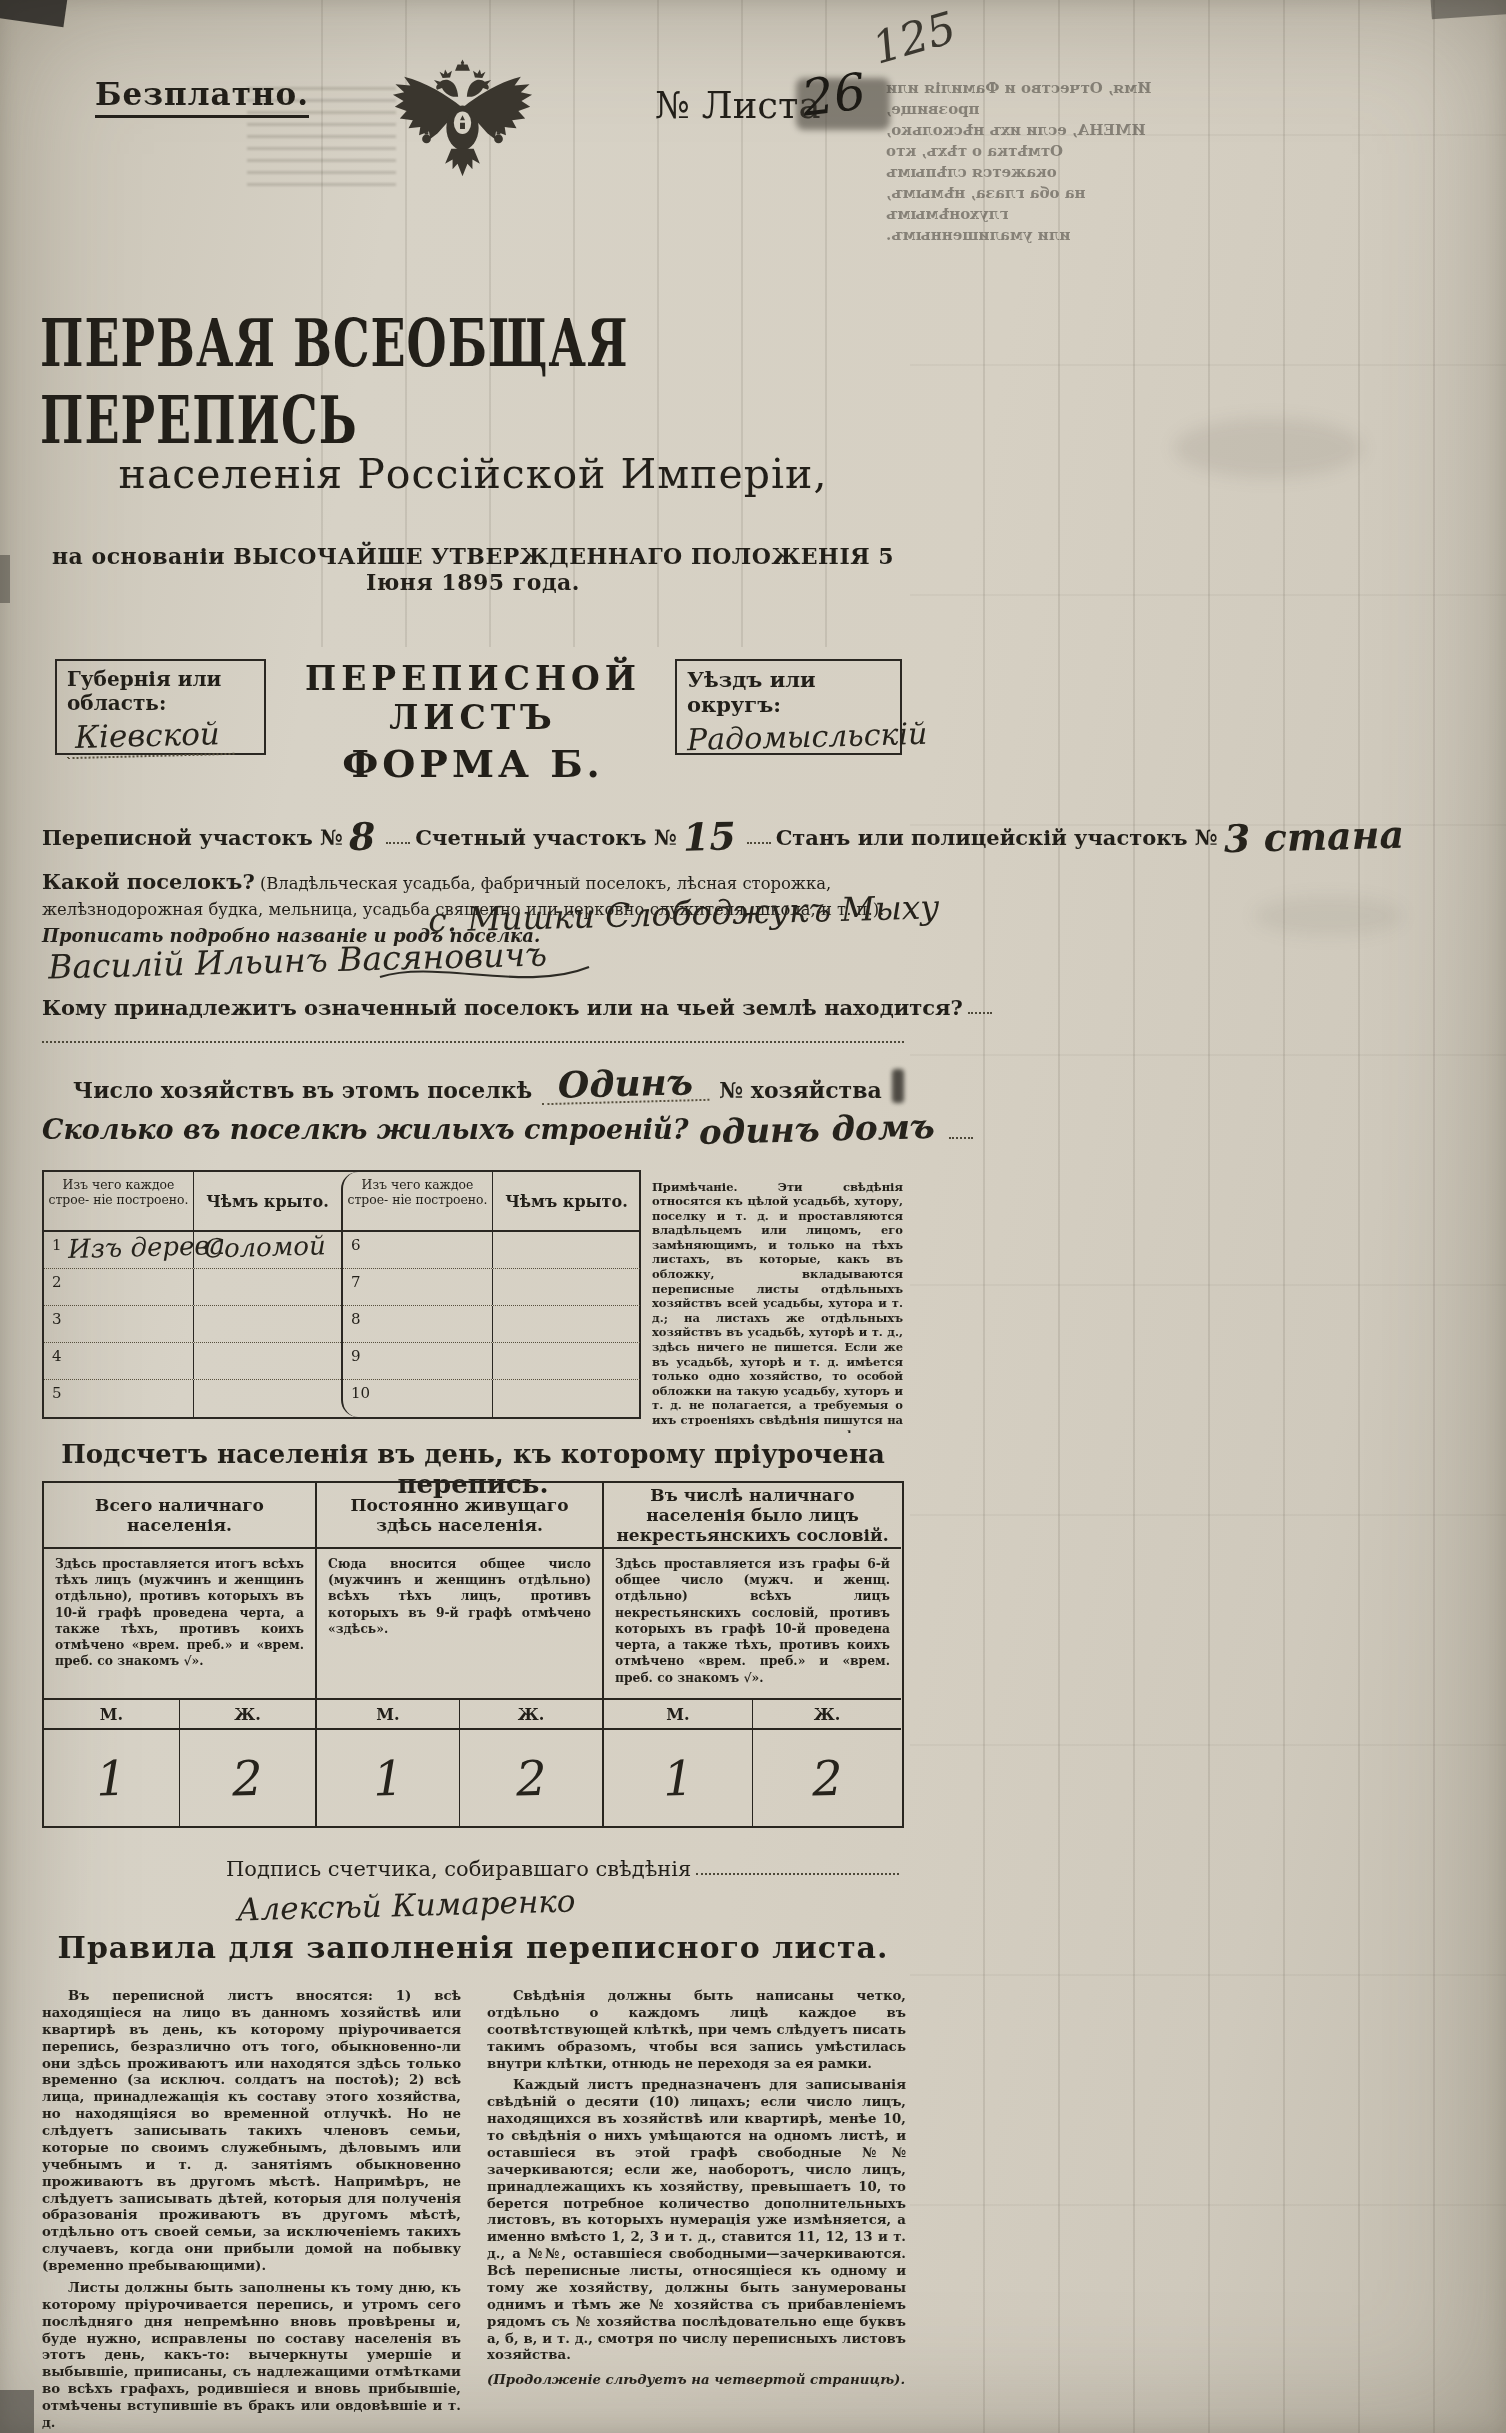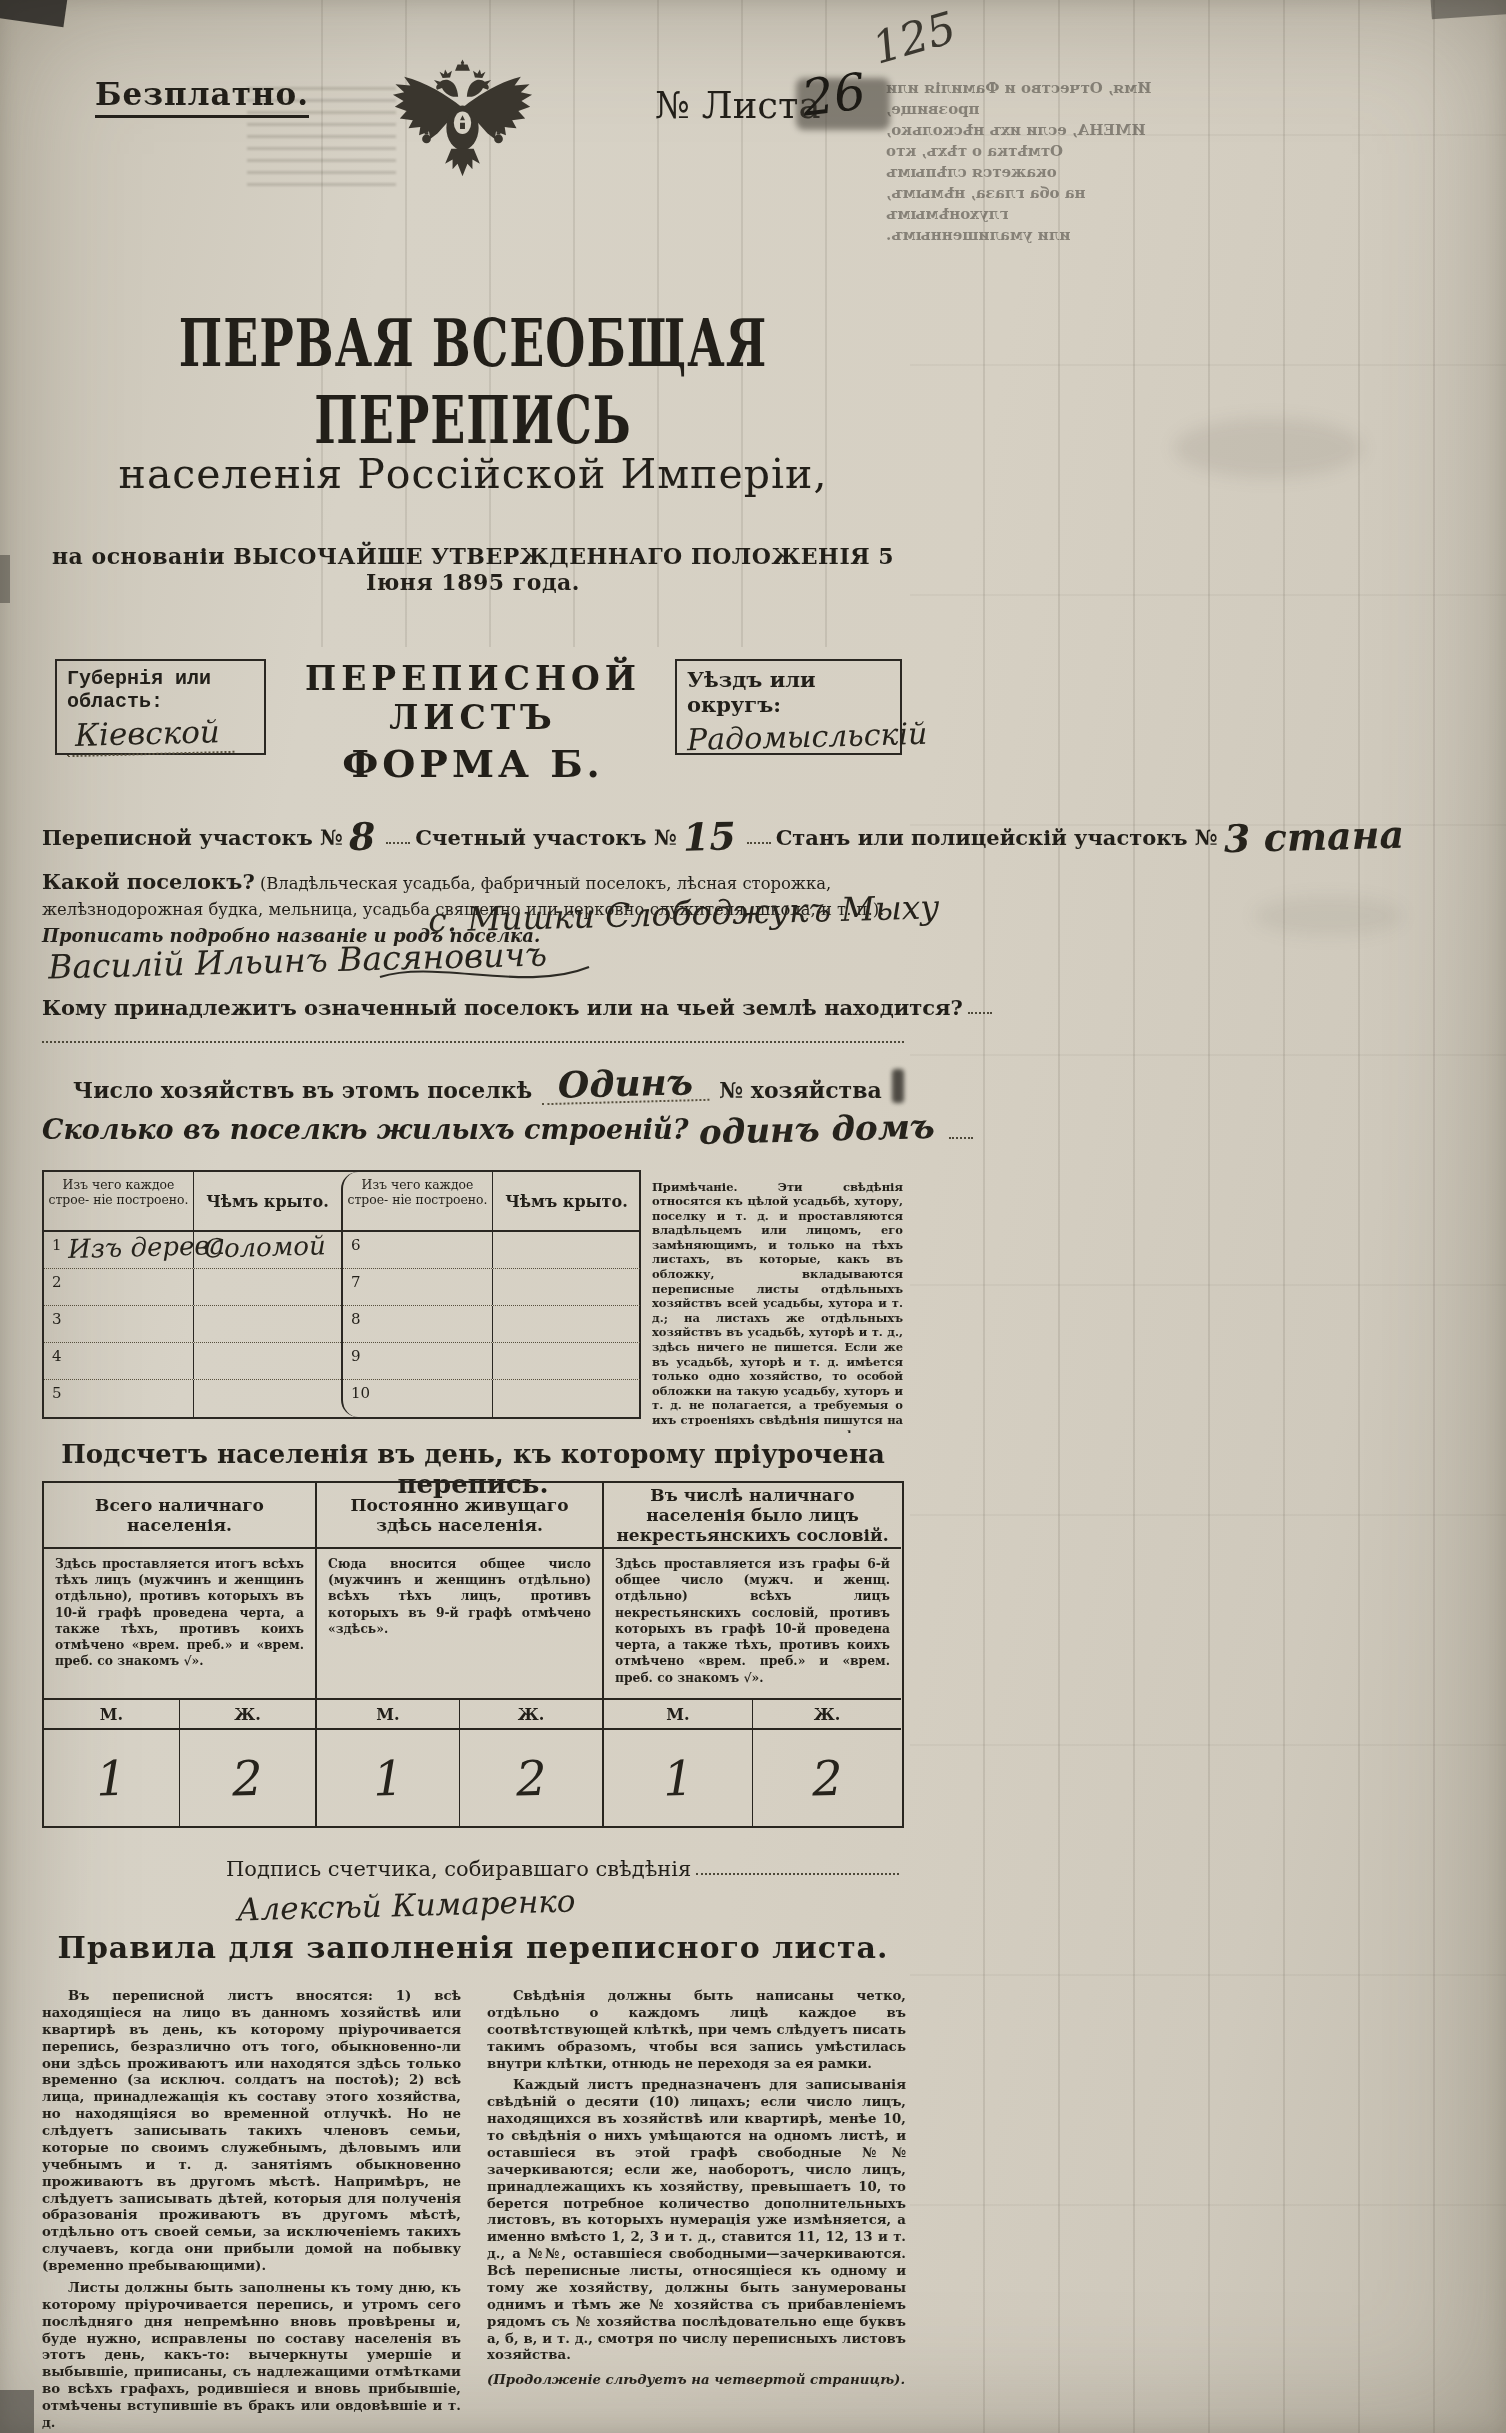--- a/index.html
+++ b/index.html
@@ -32,29 +32,29 @@
   
   .free { left:95px; top:76px; font-size:31px; font-weight:bold; letter-spacing:1px;
     border-bottom:3px solid #24211b; padding-bottom:3px; }
   .eagle { left:388px; top:58px; }
   .sheetno { left:655px; top:84px; font-size:37px; white-space:nowrap; }
   .blot26 { left:796px; top:78px; width:94px; height:52px; background:#3d3931; opacity:.55; filter:blur(3px); border-radius:8px; }
   .num26 { left:802px; top:66px; font-size:50px; transform:rotate(-7deg); color:#1c1a15; }
   .corner125 { left:872px; top:12px; font-size:44px; transform:rotate(-16deg); color:#3a372f; }
 
   
-  .t1 { left:40px; top:328px; width:866px; text-align:center; }
+  .t1 { left:40px; top:328px; width:866px; }
   .t1 span { display:inline-block; transform:scale(1,1.42); transform-origin:center;
     font-weight:bold; font-size:46px; letter-spacing:1px; }
   .t2 { left:40px; top:450px; width:866px; text-align:center; font-size:41px; letter-spacing:1px; }
   .t3 { left:40px; top:543px; width:866px; text-align:center; font-size:22px; font-weight:bold; letter-spacing:0.5px; }
 
   
   .gub-box { left:55px; top:659px; width:211px; height:96px; border:2px solid #2a2722; padding:6px 10px; box-sizing:border-box; }
-  .gub-box .lbl { font-size:20px; font-weight:bold;font-family:Liberation Mono, monospace; }
+  .gub-box .lbl { font-size:20px; font-weight:bold; }
   .gub-box .hw { font-size:31px; margin-top:2px; border-bottom:2px dotted #57503e; padding:0 14px 2px 8px; }
   .form-center { left:294px; top:659px; width:358px; text-align:center; }
   .fc1 { font-size:33px; font-weight:bold; letter-spacing:5px; }
   .fc2 { font-size:38px; font-weight:bold; letter-spacing:4px; margin-top:4px; }
   .uezd-box { left:675px; top:659px; width:227px; height:96px; border:2px solid #2a2722; padding:6px 10px; box-sizing:border-box; }
   .uezd-box .lbl { font-size:21px; font-weight:bold; }
   .uezd-box .hw { font-size:30px; margin-top:2px; white-space:nowrap; }
 
   
   .precinct { left:42px; top:816px; width:862px; display:flex; align-items:flex-end; font-size:21px; font-weight:bold; white-space:nowrap; }

